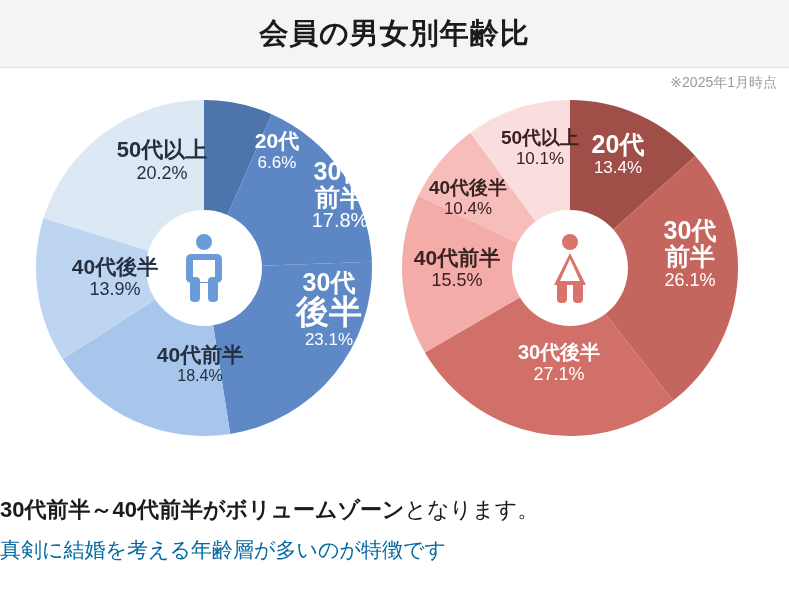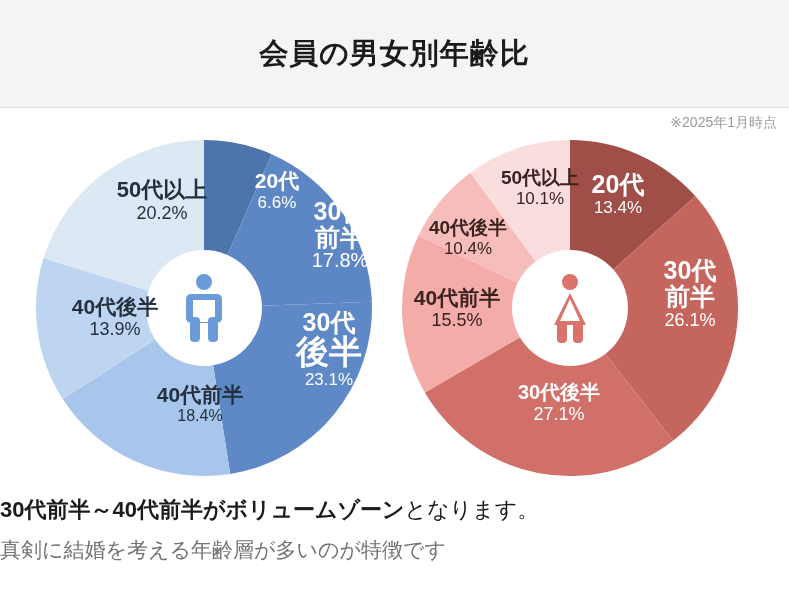--- a/index.html
+++ b/index.html
@@ -10,21 +10,21 @@
     width: 789px;
     height: 607px;
     background: #ffffff;
     font-family: "Liberation Sans", "DejaVu Sans", sans-serif;
     overflow: hidden;
     position: relative;
   }
 
   
   .header {
-    height: 108px;
+    height: 68px;
     background: #f4f4f4;
     border-bottom: 1px solid #e0e0e0;
     display: flex;
     align-items: center;
     justify-content: center;
     box-sizing: border-box;
   }
   .header-title {
     font-size: 29px;
     font-weight: bold;
@@ -113,21 +113,21 @@
     margin-bottom: 11px;
   }
   .caption-line1 .strong {
     font-weight: bold;
   }
   .caption-line1 .normal {
     font-weight: normal;
   }
   .caption-line2 {
     font-size: 21px;
-    color: #737373;
+    color: #0369a1;
     font-weight: normal;
   }
 </style>
 </head>
 <body>
 
 <div class="header">
   <div class="header-title">会員の男女別年齢比</div>
 </div>
 

